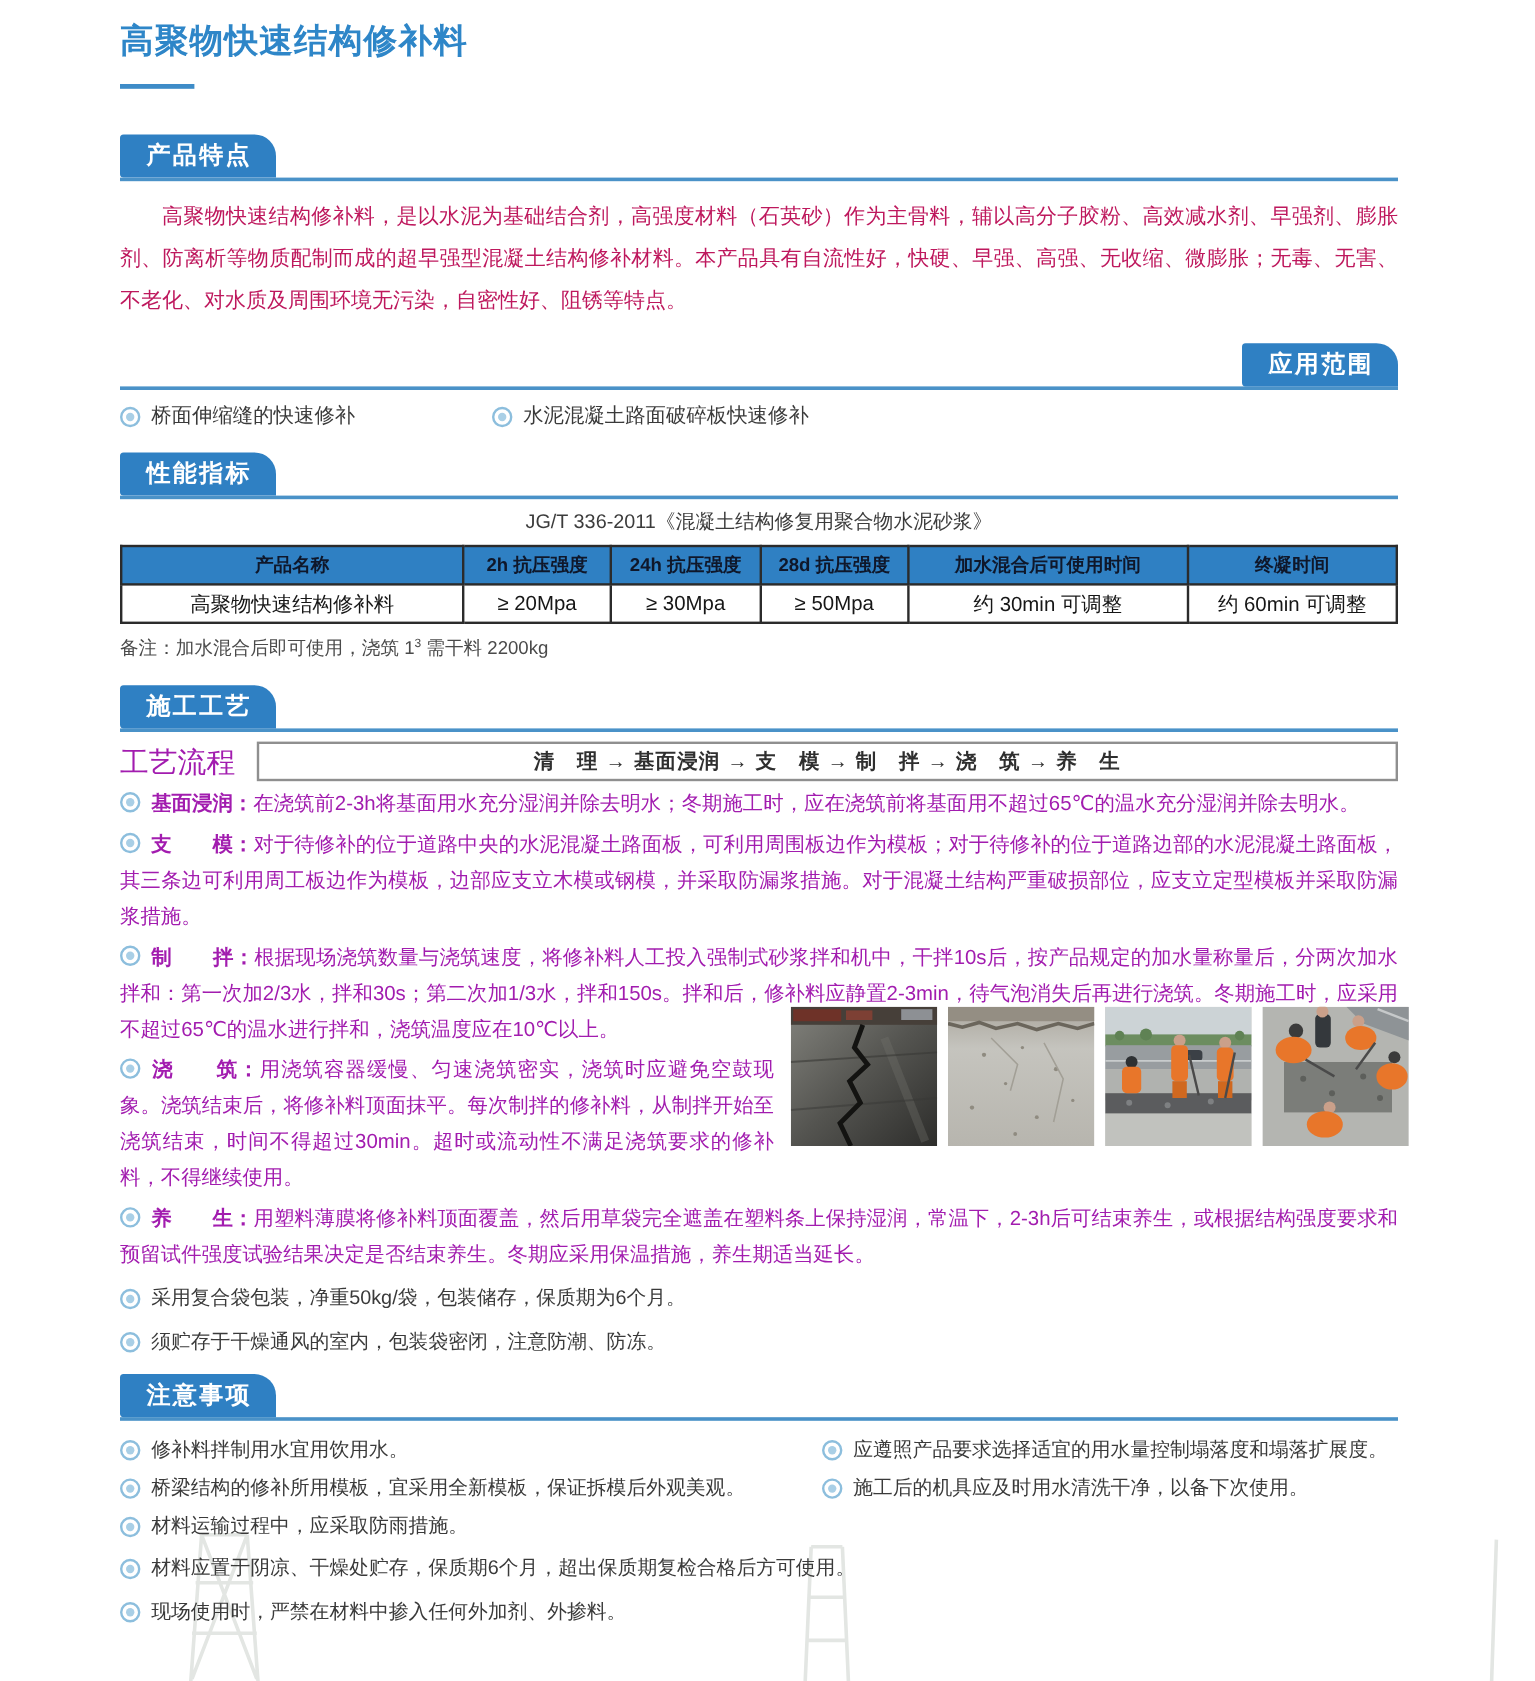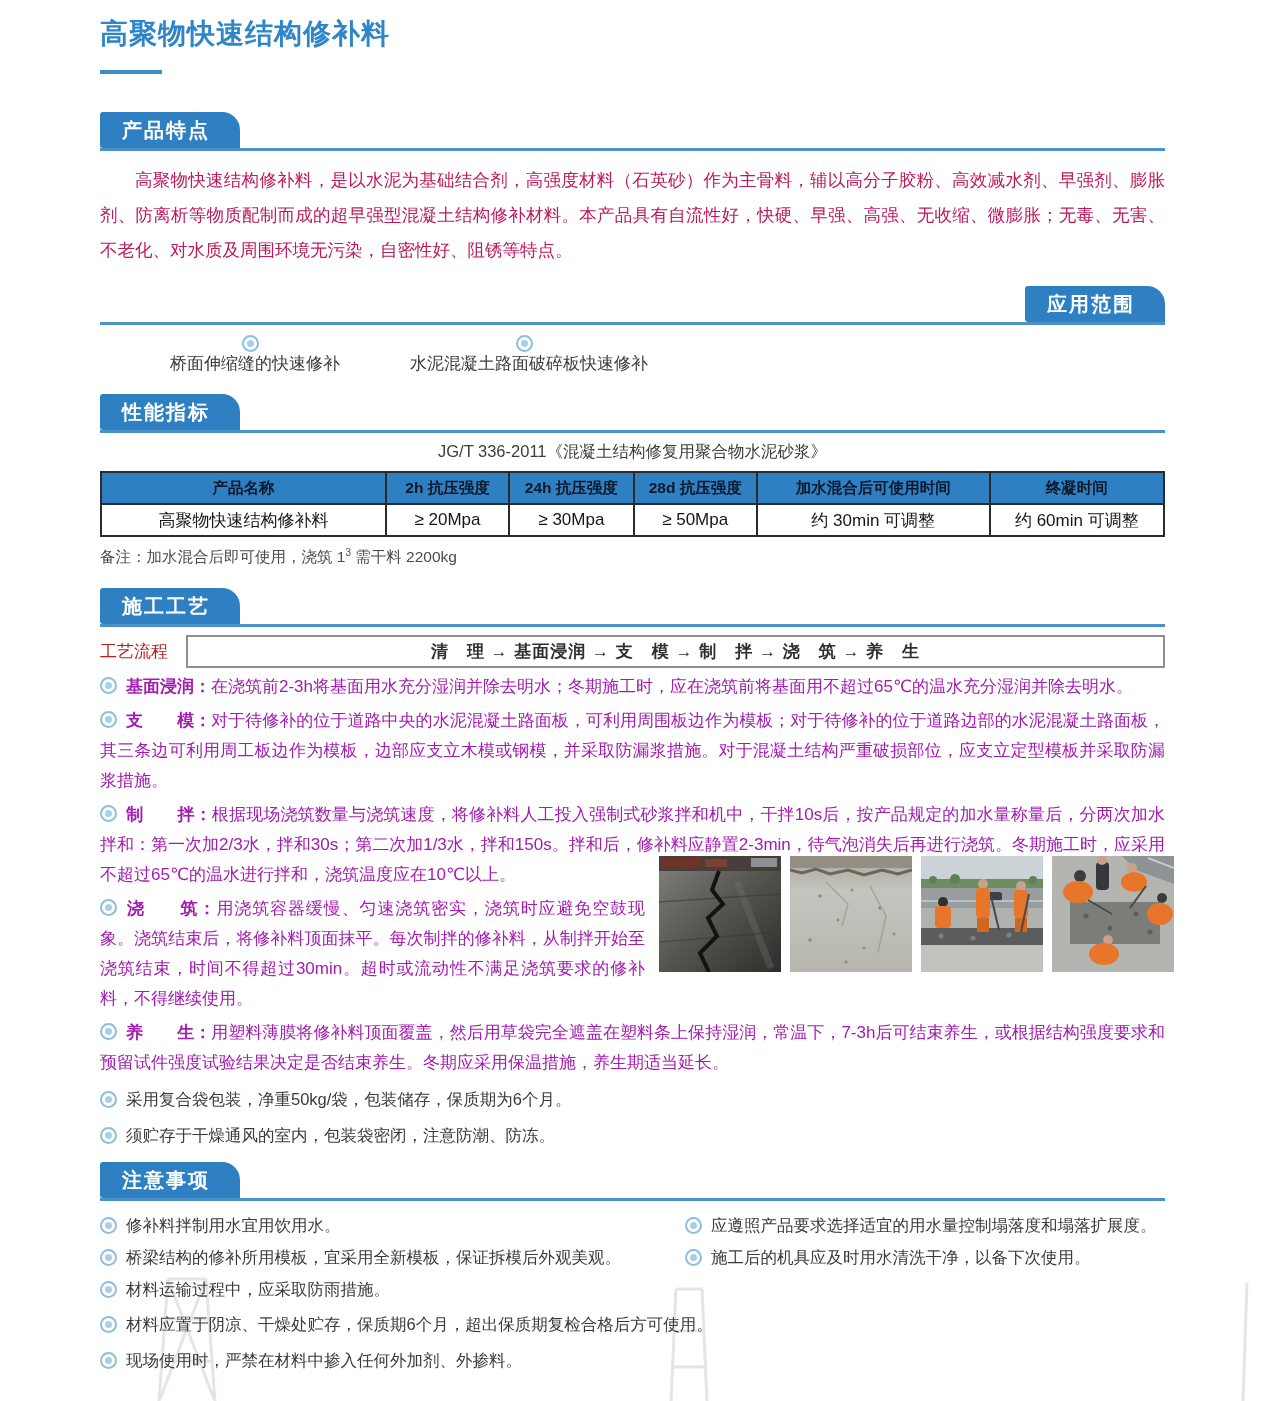--- a/index.html
+++ b/index.html
@@ -5,49 +5,49 @@
   html,body{margin:0;padding:0;background:#ffffff;}
   body{width:1279px;height:1401px;overflow:hidden;position:relative;
        font-family:"Liberation Sans","DejaVu Sans",sans-serif;color:#3a3a3a;}
   .content{position:relative;padding:14px 114px 0 100px;z-index:2;}
 
   .doc-title{margin:0;font-size:28px;line-height:40px;font-weight:bold;color:#2e86c8;letter-spacing:1px;}
   .dash{margin-top:16px;width:62px;height:4px;background:#3e8cc8;}
 
   .sechead{border-bottom:3px solid #4a92c8;line-height:0;}
   .sechead .tab{display:inline-block;background:#2f80c3;color:#ffffff;font-size:20px;font-weight:bold;
-       line-height:26px;padding:5px 30px 5px 22px;border-radius:3px 18px 0 3px;letter-spacing:2px;}
+       line-height:26px;padding:5px 20px 5px 22px;border-radius:3px 18px 0 3px;letter-spacing:2px;}
   .mt-features{margin-top:38px;}
   .mt-application{margin-top:18px;text-align:right;}
   .mt-performance{margin-top:18px;}
   .mt-process{margin-top:20px;}
   .mt-packaging{margin-top:16px;}
   .mt-precautions{margin-top:12px;}
 
   .features-p{margin:12px 0 0;font-size:17.5px;line-height:35px;text-indent:2em;text-align:justify;color:#be185d;}
 
   .blt{display:inline-block;width:13px;height:13px;border:2px solid #8cbedd;border-radius:50%;
        position:relative;margin-right:9px;vertical-align:-2px;flex:none;}
   .blt::after{content:'';position:absolute;left:3px;top:3px;width:7px;height:7px;border-radius:50%;background:#a9cfe6;}
 
   .app-row{margin-top:10px;display:flex;font-size:17px;line-height:24px;}
-  .app-item{display:flex;align-items:center;flex-direction:column;}
+  .app-item{display:flex;align-items:center;}
   .app-item.first{width:310px;flex:none;}
 
   .standard{margin-top:8px;text-align:center;font-size:16.5px;color:#3c3c3c;}
 
   table.perf{margin-top:8px;width:100%;border-collapse:collapse;table-layout:fixed;}
   table.perf th{background:#2f80c3;color:#0f172a;font-size:15.5px;font-weight:bold;
        border:2px solid #2b2b2b;padding:4px 6px;height:22px;}
   table.perf td{font-size:17px;color:#161616;text-align:center;border:2px solid #2b2b2b;padding:3px 2px;height:24px;}
   .note{margin-top:10px;font-size:15.5px;color:#4a4a4a;}
   .note sup{font-size:10px;}
 
   .flowrow{margin-top:8px;display:flex;align-items:center;gap:18px;}
-  .flowlabel{font-size:17px;color:#b91c1c;flex:none;}
+  .flowlabel{font-size:24px;color:#a21caf;flex:none;}
   .flowbox{flex:1;border:2px solid #8f8f8f;text-align:center;padding:3px 0;font-size:17px;font-weight:bold;
        letter-spacing:1px;color:#2f2f2f;}
 
   .steps{margin-top:4px;}
   .step{margin:4px 0 0;font-size:17px;line-height:30px;text-align:justify;color:#a21caf;}
   .pour-row{display:flex;}
   .pour-text{flex:0 0 545px;}
   .photos{flex:1;display:flex;gap:9px;margin-top:-34px;padding-left:14px;align-items:flex-start;}
   .photo{width:122px;height:116px;flex:none;}
   .photo svg{display:block;width:100%;height:100%;}
@@ -232,21 +232,21 @@
               <ellipse cx="108" cy="58" rx="13" ry="11" fill="#e8762a"></ellipse>
             <circle cx="56" cy="84" r="5" fill="#caa08a"></circle>
               <ellipse cx="52" cy="98" rx="15" ry="11" fill="#e8762a"></ellipse>
             <path d="M36 44 L60 58" stroke="#4a4a4a" stroke-width="2"></path>
             <path d="M94 30 L78 52" stroke="#4a4a4a" stroke-width="2"></path>
           </svg>
         </div>
       </div>
     </div>
 
-    <p class="step"><span class="blt"></span><b>养　　生：</b><span>用塑料薄膜将修补料顶面覆盖，然后用草袋完全遮盖在塑料条上保持湿润，常温下，7-3h后可结束养生，或根据结构强度要求和预留试件强度试验结果决定是否结束养生。冬期应采用保温措施，养生期适当延长。</span></p>
+    <p class="step"><span class="blt"></span><b>养　　生：</b><span>用塑料薄膜将修补料顶面覆盖，然后用草袋完全遮盖在塑料条上保持湿润，常温下，2-3h后可结束养生，或根据结构强度要求和预留试件强度试验结果决定是否结束养生。冬期应采用保温措施，养生期适当延长。</span></p>
   </div>
 
   <div style="margin-top:4px;">
     <p class="blt-line">
         <span class="blt"></span>
         <span>采用复合袋包装，净重50kg/袋，包装储存，保质期为6个月。</span>
       </p>
     <p class="blt-line">
         <span class="blt"></span>
         <span>须贮存于干燥通风的室内，包装袋密闭，注意防潮、防冻。</span>

